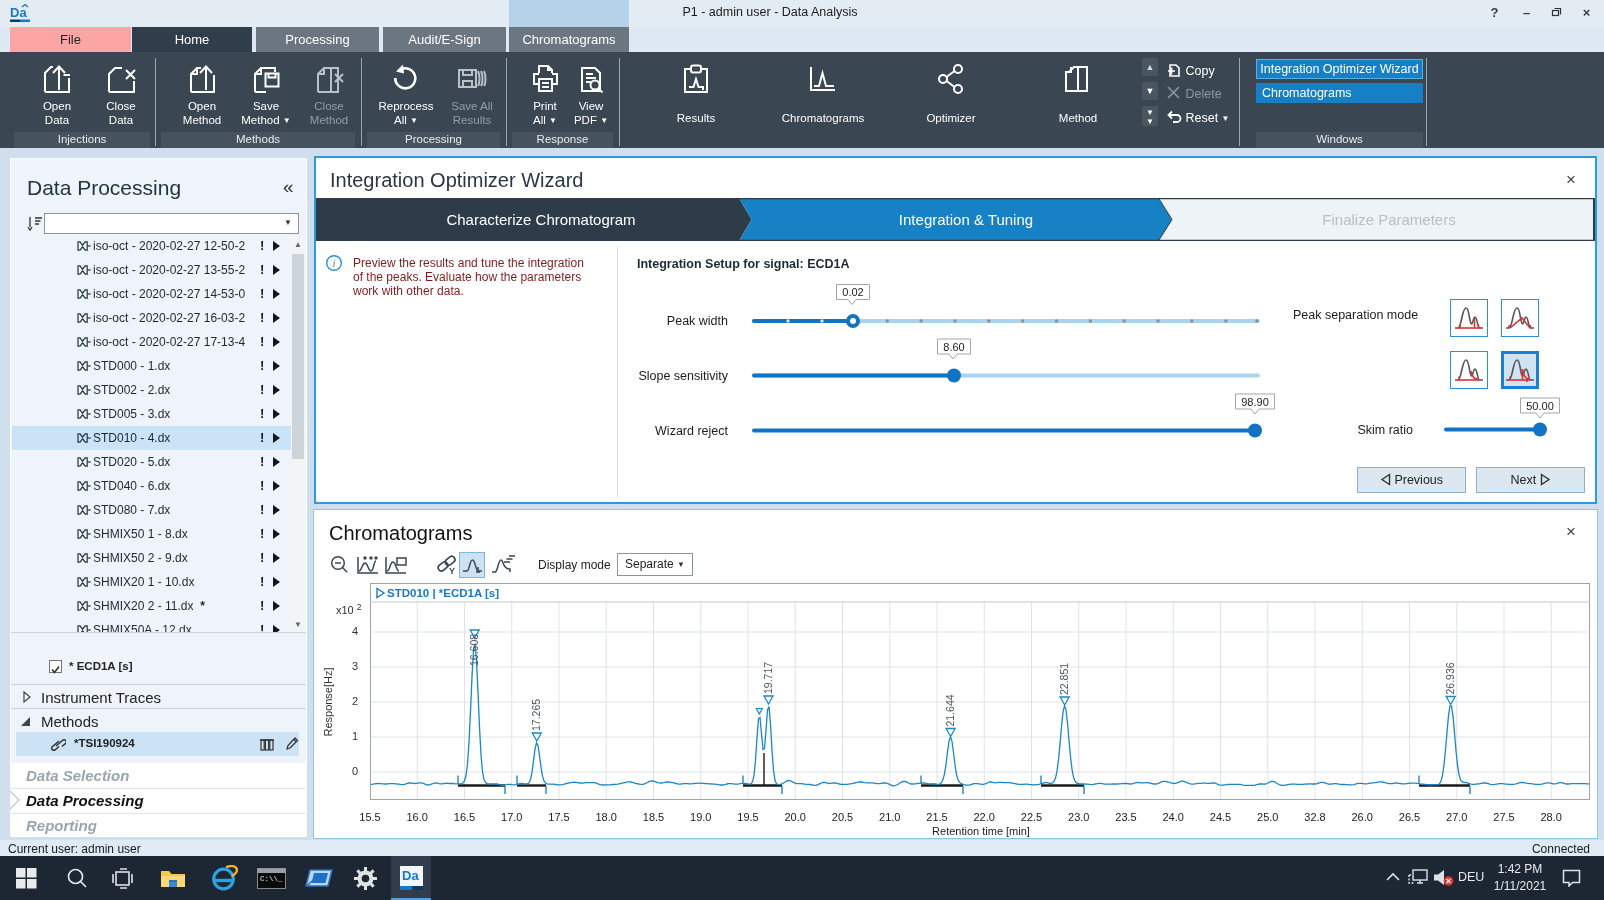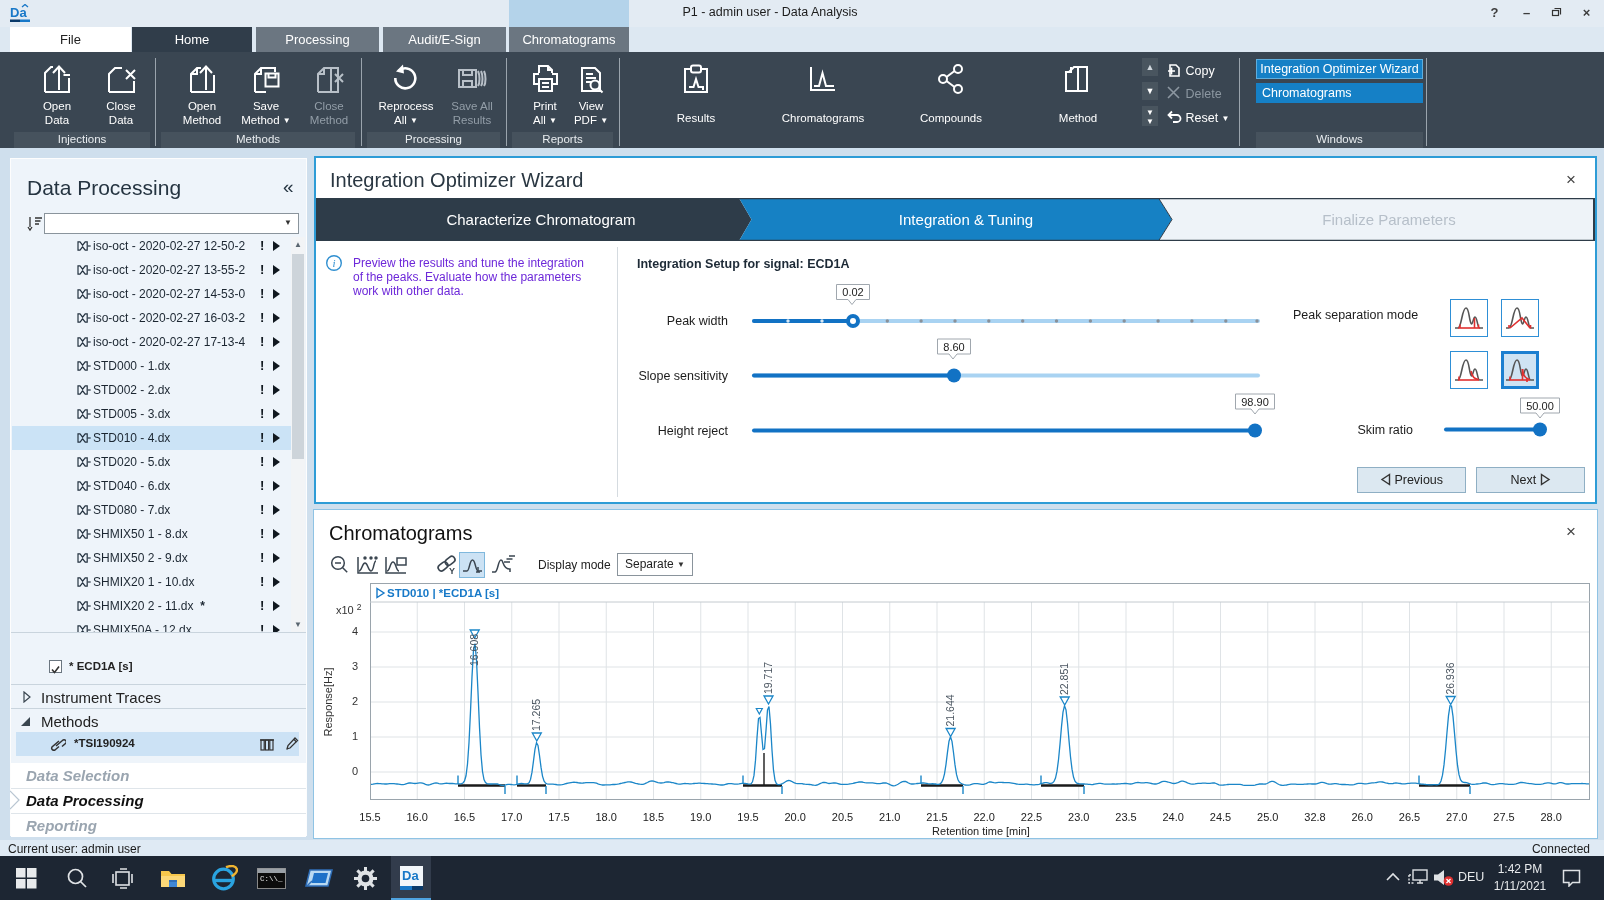--- a/index.html
+++ b/index.html
@@ -5,21 +5,21 @@
 html,body{width:1604px;height:900px;overflow:hidden;font-family:"Liberation Sans",sans-serif;}
 body{position:relative;background:#cfdfed;}
 .abs{position:absolute;}
 
 #titlebar{left:0;top:0;width:1604px;height:27px;background:#e3ebf3;}
 #apptitle{left:0;top:5px;width:1540px;text-align:center;font-size:12.5px;color:#1c1c1c;}
 .winbtn{top:4px;width:17px;height:17px;color:#3c3c3c;font-size:13px;font-weight:bold;text-align:center;line-height:17px;}
 #ctxhl{left:509px;top:0;width:120px;height:27px;background:#b4d3ea;}
 
 .tab{top:27px;height:25px;font-size:13px;text-align:center;line-height:25px;color:#fff;}
-#tab-file{left:10px;width:121px;background:#ffffff;color:#222;}
+#tab-file{left:10px;width:121px;background:#fca5a5;color:#222;}
 #tab-home{left:132px;width:120px;background:#303d4a;}
 #tab-proc{left:256px;width:123px;background:#6b7681;}
 #tab-audit{left:383px;width:123px;background:#6b7681;}
 #tab-chrom{left:509px;width:120px;background:#6b7681;}
 
 #ribbon{left:0;top:52px;width:1604px;height:96px;background:#3a4652;}
 .rsep{top:6px;width:1px;height:88px;background:#9aa4ad;}
 .glabel{top:80px;height:16px;font-size:11.5px;color:#e8ecef;text-align:center;line-height:15px;background:#46525d;}
 .rbtn{top:4px;width:62px;height:76px;color:#fff;font-size:11.5px;text-align:center;}
 .rbtn .ic{position:absolute;left:50%;transform:translateX(-50%);top:6px;}
@@ -200,21 +200,21 @@
 <div class="abs" id="ribbon">
   <div class="abs rsep" style="left:155px;"></div>
   <div class="abs rsep" style="left:361px;"></div>
   <div class="abs rsep" style="left:506px;"></div>
   <div class="abs rsep" style="left:619px;"></div>
   <div class="abs rsep" style="left:1239px;"></div>
   <div class="abs rsep" style="left:1426px;"></div>
   <div class="abs glabel" style="left:14px;width:136px;">Injections</div>
   <div class="abs glabel" style="left:161px;width:194px;">Methods</div>
   <div class="abs glabel" style="left:367px;width:133px;">Processing</div>
-  <div class="abs glabel" style="left:512px;width:101px;">Reports</div>
+  <div class="abs glabel" style="left:512px;width:101px;">Response</div>
   <div class="abs glabel" style="left:1256px;width:167px;">Windows</div>
   <div class="abs rbtn" style="left:26px;">
       <svg class="ic" width="34" height="34">
         <use href="#i-opendata"></use>
       </svg>
       <div class="tx">Open<br>Data</div>
     </div>
   <div class="abs rbtn" style="left:90px;">
       <svg class="ic" width="34" height="34">
         <use href="#i-closedata"></use>
@@ -272,21 +272,21 @@
   <div class="abs rbtn" style="left:770px;width:106px;">
       <svg class="ic" width="34" height="34">
         <use href="#i-chrom"></use>
       </svg>
       <div class="tx" style="top:56px;">Chromatograms</div>
     </div>
   <div class="abs rbtn" style="left:900px;width:102px;">
       <svg class="ic" width="34" height="34">
         <use href="#i-comp"></use>
       </svg>
-      <div class="tx" style="top:56px;">Compounds</div>
+      <div class="tx" style="top:56px;">Optimizer</div>
     </div>
   <div class="abs rbtn" style="left:1030px;width:96px;">
       <svg class="ic" width="34" height="34">
         <use href="#i-method"></use>
       </svg>
       <div class="tx" style="top:56px;">Method</div>
     </div>
   <div class="abs" style="left:1142px;top:6px;width:16px;height:18px;background:#49555f;color:#cfd6dc;font-size:9px;text-align:center;line-height:18px;">▲</div>
   <div class="abs" style="left:1142px;top:30px;width:16px;height:18px;background:#49555f;color:#fff;font-size:9px;text-align:center;line-height:18px;">▼</div>
   <div class="abs" style="left:1142px;top:54px;width:16px;height:20px;background:#49555f;color:#fff;font-size:8px;text-align:center;line-height:9px;padding-top:2px;">▼<br>▼</div>
@@ -509,25 +509,25 @@
       <rect x="0.5" y="0.5" width="1278" height="42" fill="none" stroke="#2e3c49" stroke-width="1.5"></rect>
       <text x="225" y="27" fill="#fff" font-size="15" text-anchor="middle">Characterize Chromatogram</text>
       <text x="650" y="27" fill="#fff" font-size="15" text-anchor="middle">Integration &amp; Tuning</text>
       <text x="1073" y="27" fill="#b6bfc9" font-size="15" text-anchor="middle">Finalize Parameters</text>
     </svg>
     <div class="abs" style="left:301px;top:89px;width:1px;height:250px;background:#d5dbe0;"></div>
     <svg class="abs" style="left:10px;top:97px;" width="17" height="17">
         <circle cx="8" cy="8" r="7.3" fill="none" stroke="#2f8fd0" stroke-width="1.4"></circle>
         <text x="8" y="12" text-anchor="middle" font-size="11" font-style="italic" font-family="Liberation Serif" fill="#2f8fd0">i</text>
       </svg>
-    <div class="abs" style="left:37px;top:98px;font-size:12px;line-height:14px;color:#6d28d9;">Preview the results and tune the integration<br>of the peaks. Evaluate how the parameters<br>work with other data.</div>
+    <div class="abs" style="left:37px;top:98px;font-size:12px;line-height:14px;color:#7f1d1d;">Preview the results and tune the integration<br>of the peaks. Evaluate how the parameters<br>work with other data.</div>
     <div class="abs" style="left:321px;top:99px;font-size:12.5px;font-weight:bold;color:#1d2a36;">Integration Setup for signal: ECD1A</div>
     <div class="abs slbl" style="left:322px;top:156px;">Peak width</div>
     <div class="abs slbl" style="left:322px;top:211px;">Slope sensitivity</div>
-    <div class="abs slbl" style="left:322px;top:266px;">Height reject</div>
+    <div class="abs slbl" style="left:322px;top:266px;">Wizard reject</div>
     <svg class="abs" style="left:436px;top:130px;overflow:visible;" width="520" height="160">
 
       <rect x="0" y="31" width="508" height="4" rx="2" fill="#a9d3f2"></rect>
       <rect x="0" y="31" width="101" height="4" rx="2" fill="#1272c4"></rect>
       <g fill="#8a9199">
         <circle cx="70" cy="33" r="1.7" fill="#d8e8f5"></circle>
           <circle cx="36" cy="33" r="1.7" fill="#d8e8f5"></circle>
         <circle cx="135.3" cy="33" r="1.7"></circle>
           <circle cx="169.1" cy="33" r="1.7"></circle>
           <circle cx="203" cy="33" r="1.7"></circle>

